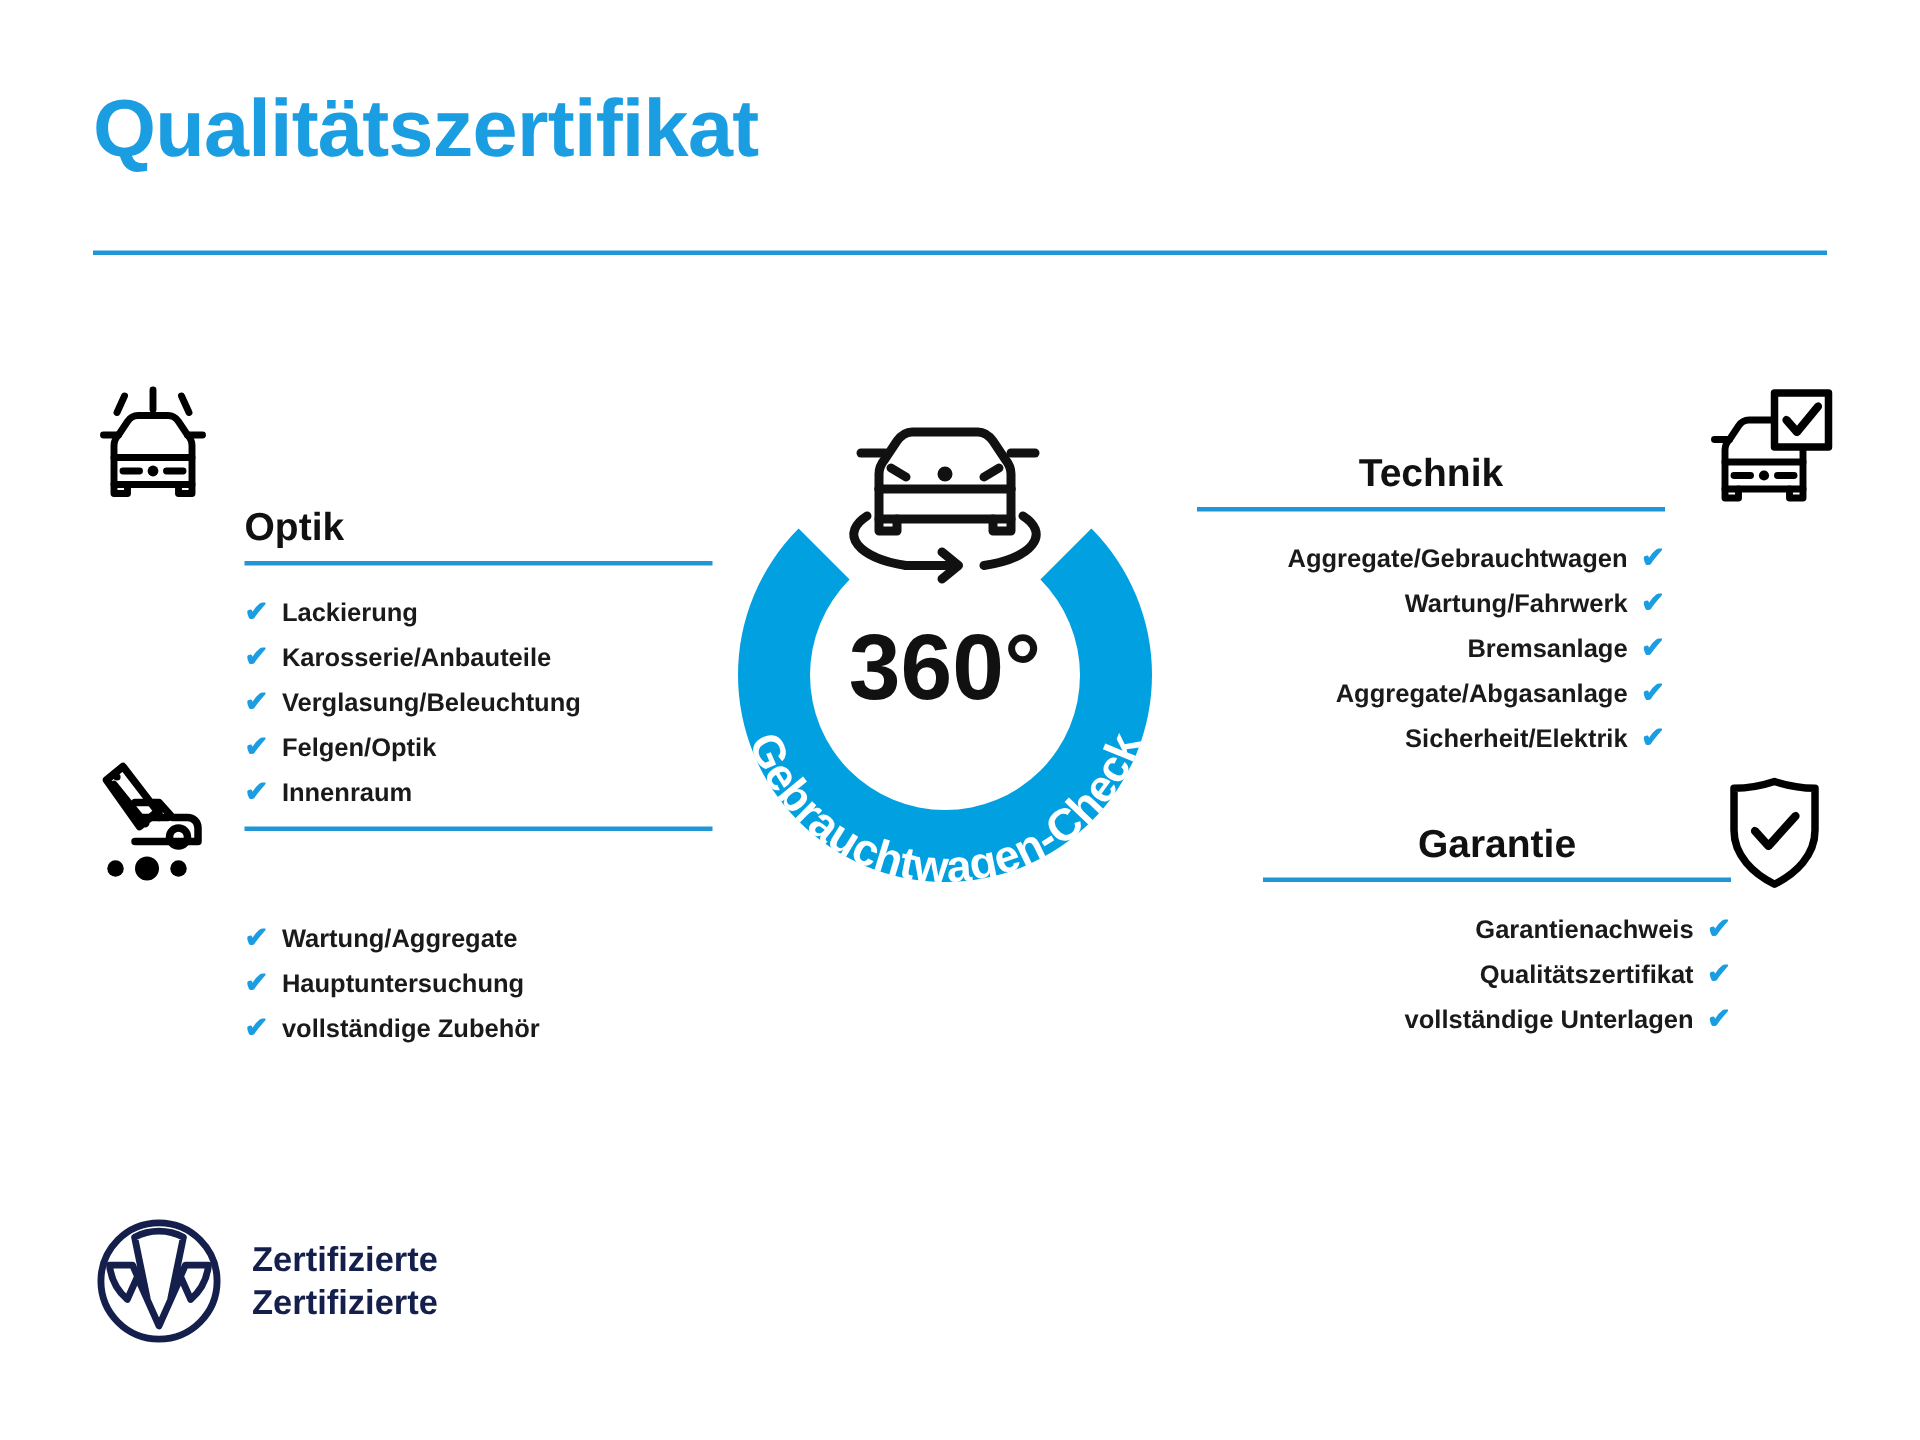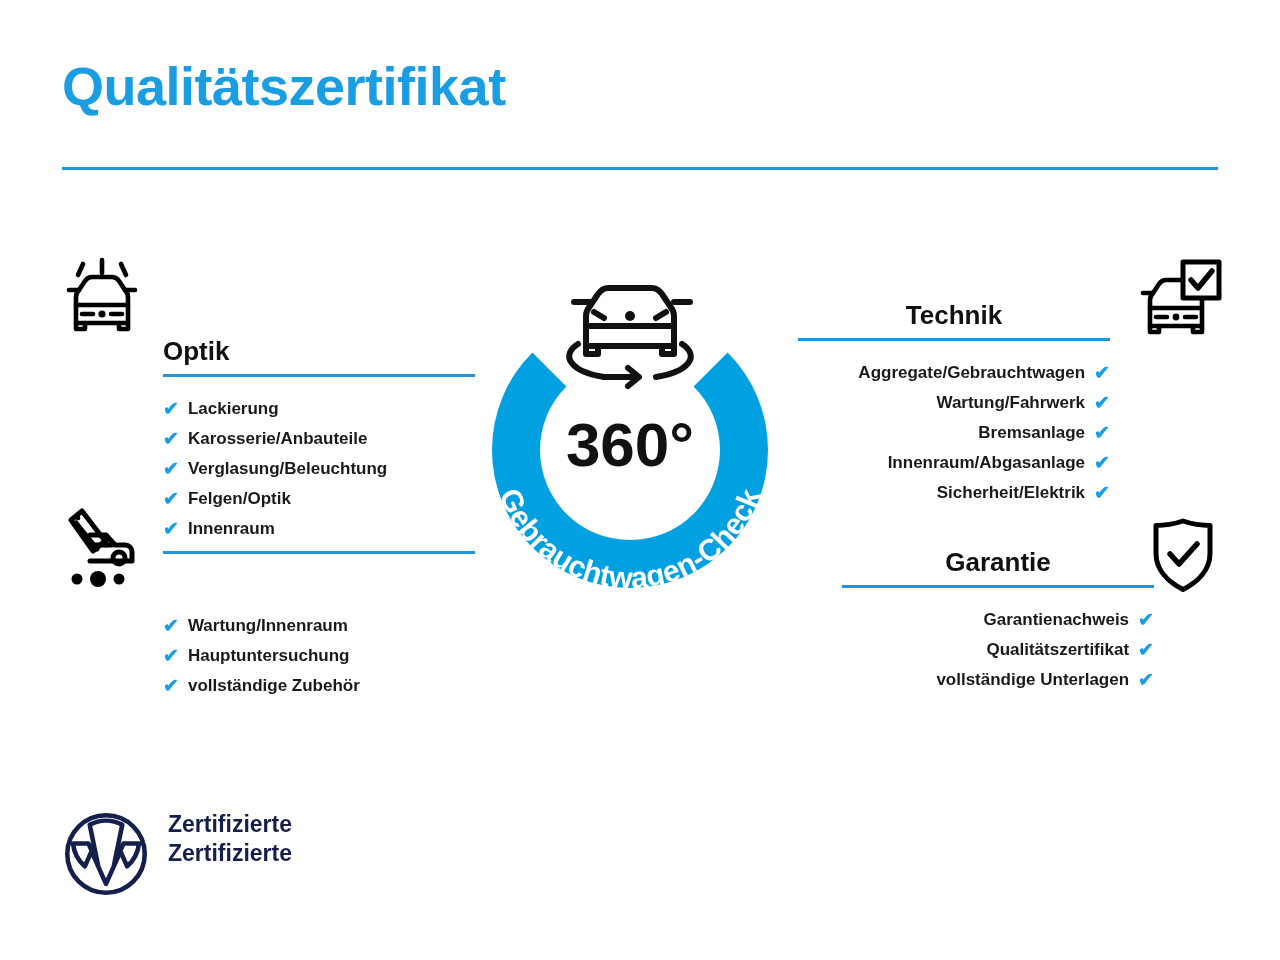--- a/index.html
+++ b/index.html
@@ -117,21 +117,21 @@
     height: 360px;
   }
   #badge svg { display: block; }
 
   
   #footer-logo {
     position: absolute;
     left: 62px;
     top: 810px;
     display: flex;
-    align-items: flex-start;
+    align-items: center;
     gap: 18px;
   }
   #footer-logo .vw-mark { width: 88px; height: 88px; }
   .footer-text {
     font-size: 23px;
     font-weight: 700;
     color: #151F4C;
     line-height: 29px;
     white-space: nowrap;
   }
@@ -232,21 +232,21 @@
   </ul>
 </div>
 
 <div class="section col-left" id="sec-wartung">
   <div class="section-head">
     <div class="section-rule"></div>
   </div>
   <ul class="check-list">
     <li>
         <span class="check">✔</span>
-        <span>Wartung/Innenraum</span>
+        <span>Wartung/Aggregate</span>
       </li>
     <li>
         <span class="check">✔</span>
         <span>Hauptuntersuchung</span>
       </li>
     <li>
         <span class="check">✔</span>
         <span>vollständige Zubehör</span>
       </li>
   </ul>
@@ -264,21 +264,21 @@
       </li>
     <li>
         <span>Wartung/Fahrwerk</span>
         <span class="check">✔</span>
       </li>
     <li>
         <span>Bremsanlage</span>
         <span class="check">✔</span>
       </li>
     <li>
-        <span>Innenraum/Abgasanlage</span>
+        <span>Aggregate/Abgasanlage</span>
         <span class="check">✔</span>
       </li>
     <li>
         <span>Sicherheit/Elektrik</span>
         <span class="check">✔</span>
       </li>
   </ul>
 </div>
 
 <div class="section col-right" id="sec-garantie">

